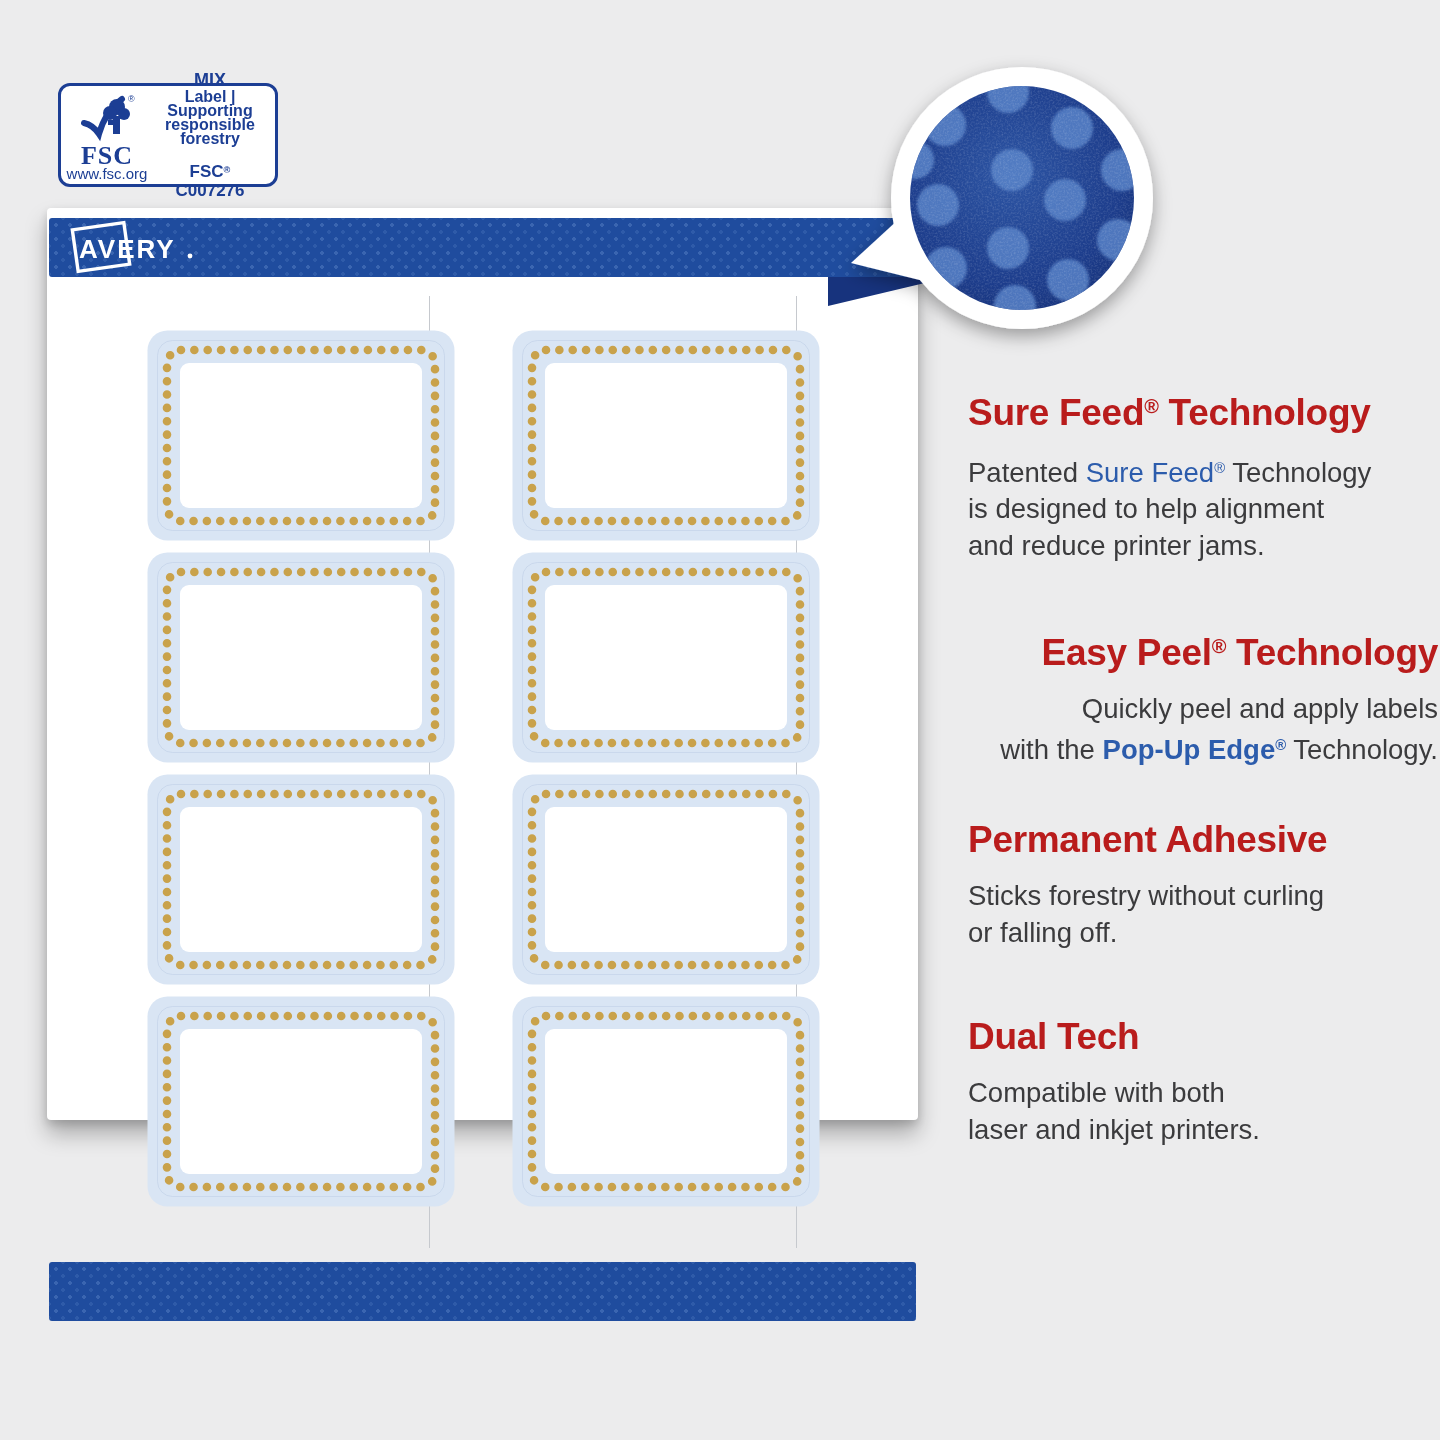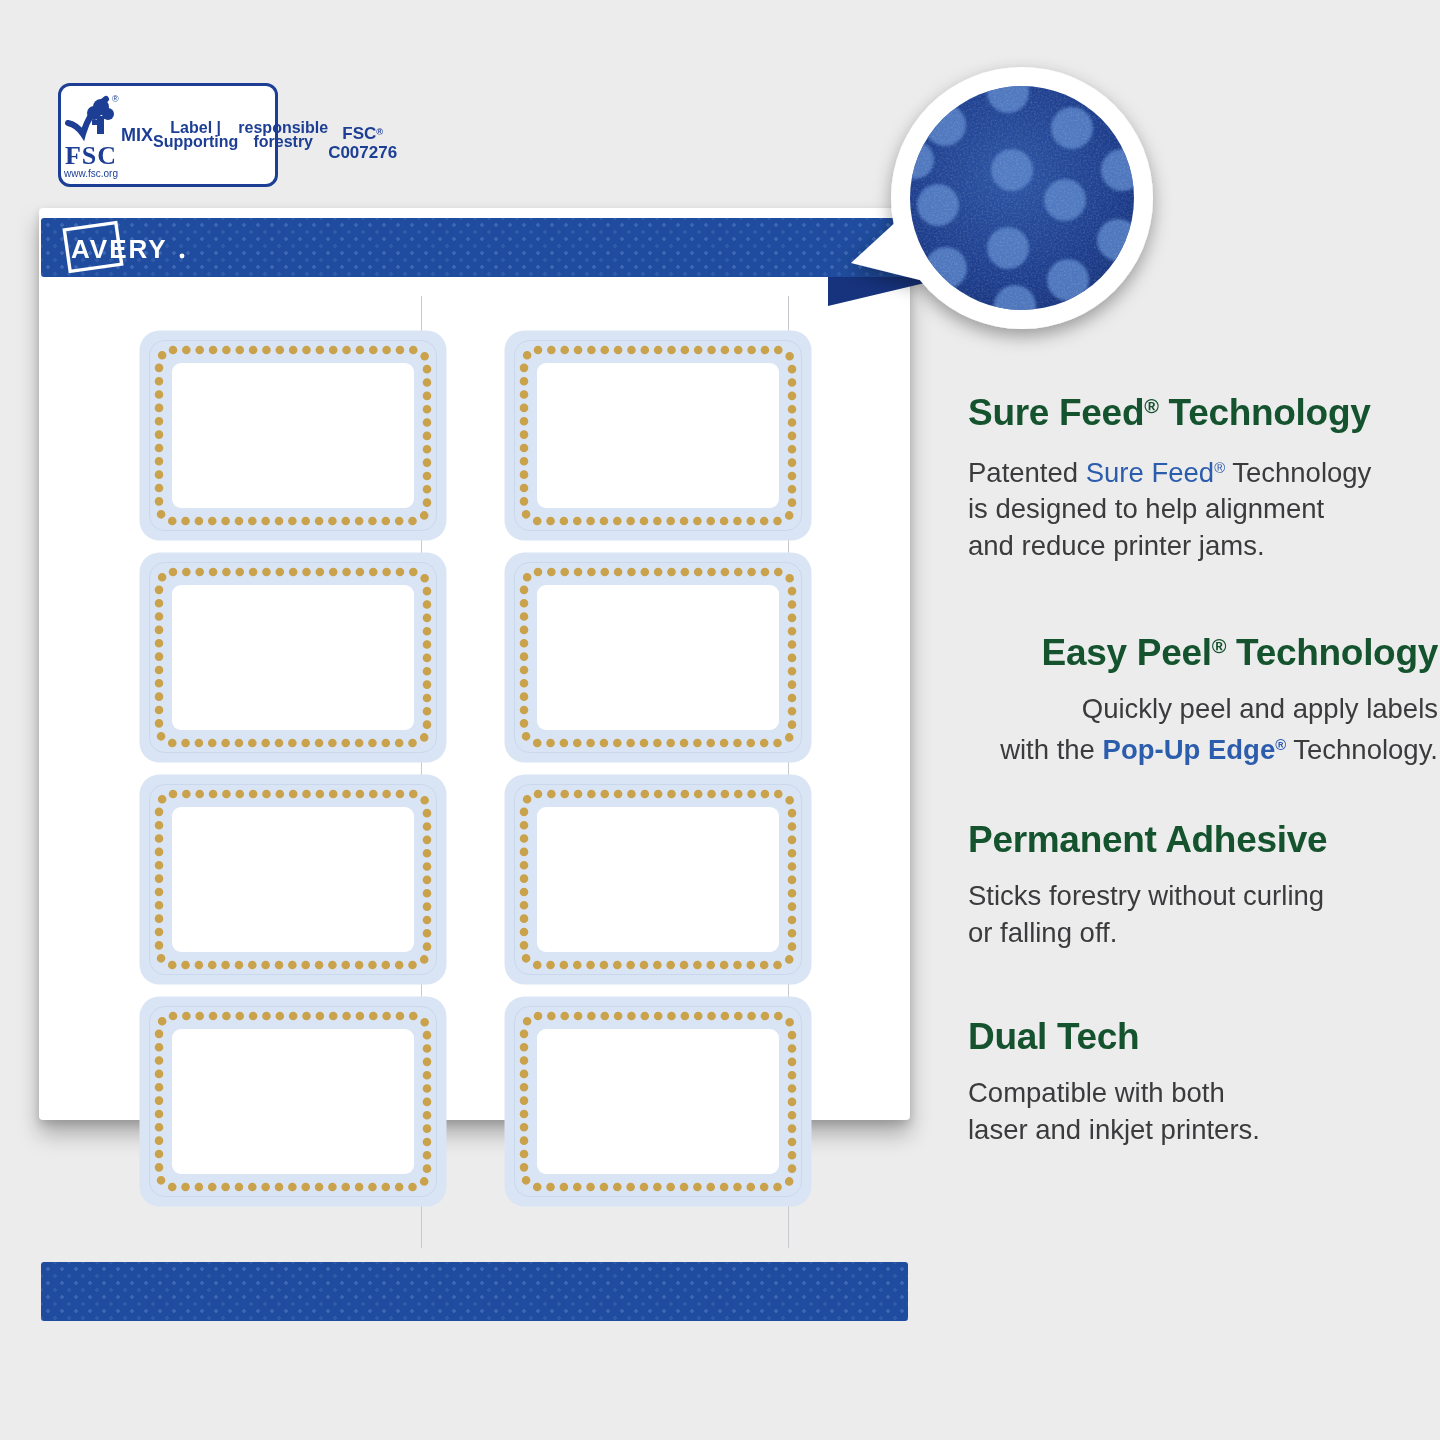--- a/index.html
+++ b/index.html
@@ -10,29 +10,29 @@
   }
 
   
   .fsc-box{
     position:absolute;left:58px;top:83px;width:220px;height:104px;
     background:#ffffff;border:3px solid #1c3e94;border-radius:12px;
     box-sizing:border-box;display:flex;align-items:stretch;color:#1c3e94;
   }
   .fsc-left{width:92px;display:flex;flex-direction:column;align-items:center;justify-content:flex-start;padding-top:6px;}
   .fsc-acronym{font-family:"Liberation Serif", serif;font-weight:bold;font-size:26px;line-height:24px;letter-spacing:1px;}
-  .fsc-url{font-size:10px;line-height:11px;}
-  .fsc-right{flex:1;display:flex;flex-direction:row;align-items:center;justify-content:space-between;text-align:center;padding-right:8px;}
+  .fsc-url{font-size:15px;line-height:11px;}
+  .fsc-right{flex:1;display:flex;flex-direction:column;align-items:center;justify-content:center;text-align:center;padding-right:8px;}
   .fsc-mix{font-size:18px;font-weight:bold;line-height:20px;}
   .fsc-line{font-size:16px;font-weight:bold;line-height:14px;}
   .fsc-cert{font-size:17px;font-weight:bold;line-height:19px;margin-top:15px;}
 
   
   .sheet{
-    position:absolute;left:39px;top:208px;width:871px;height:912px;
+    position:absolute;left:47px;top:208px;width:871px;height:912px;
     background:#ffffff;border-radius:4px;
     box-shadow:0 14px 22px rgba(0,0,0,0.28), 0 4px 8px rgba(0,0,0,0.14);
   }
   .band{
     position:absolute;left:2px;width:867px;height:59px;border-radius:3px;
     background-color:#1f4c9e;
     background-image:
       radial-gradient(circle, rgba(120,160,220,0.30) 1.6px, transparent 1.9px),
       radial-gradient(circle, rgba(120,160,220,0.18) 1.6px, transparent 1.9px);
     background-size:14px 14px,14px 14px;
@@ -53,21 +53,21 @@
   }
 
   
   .magnifier{position:absolute;left:800px;top:10px;width:400px;height:380px;z-index:5;}
 
   
   .feature{position:absolute;left:968px;width:470px;}
   .f1{top:383px;} .f2{top:623px;text-align:right;} .f3{top:817px;} .f4{top:1014px;}
   .feature h2{
     margin:0;font-size:37px;line-height:46px;font-weight:bold;
-    color:#14532d;letter-spacing:-0.3px;
+    color:#b91c1c;letter-spacing:-0.3px;
   }
   .feature .body{
     margin-top:14px;font-size:27.5px;line-height:37px;color:#3b3b3d;
     white-space:pre-line;
   }
   .c-blue{color:#2c5cac;}
   .b{font-weight:bold;}
   .sup{font-size:0.54em;vertical-align:0.58em;}
   .fsc-cert .sup{vertical-align:0.45em;}
 </style>

